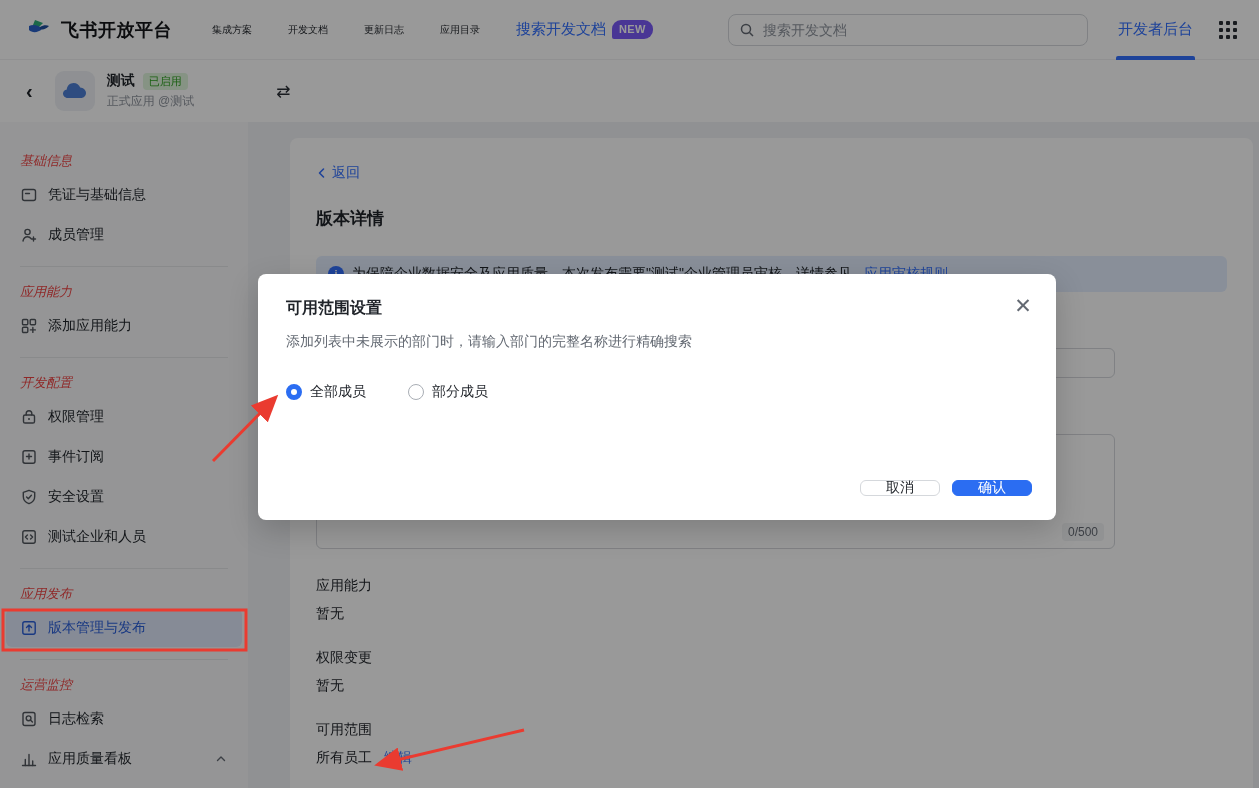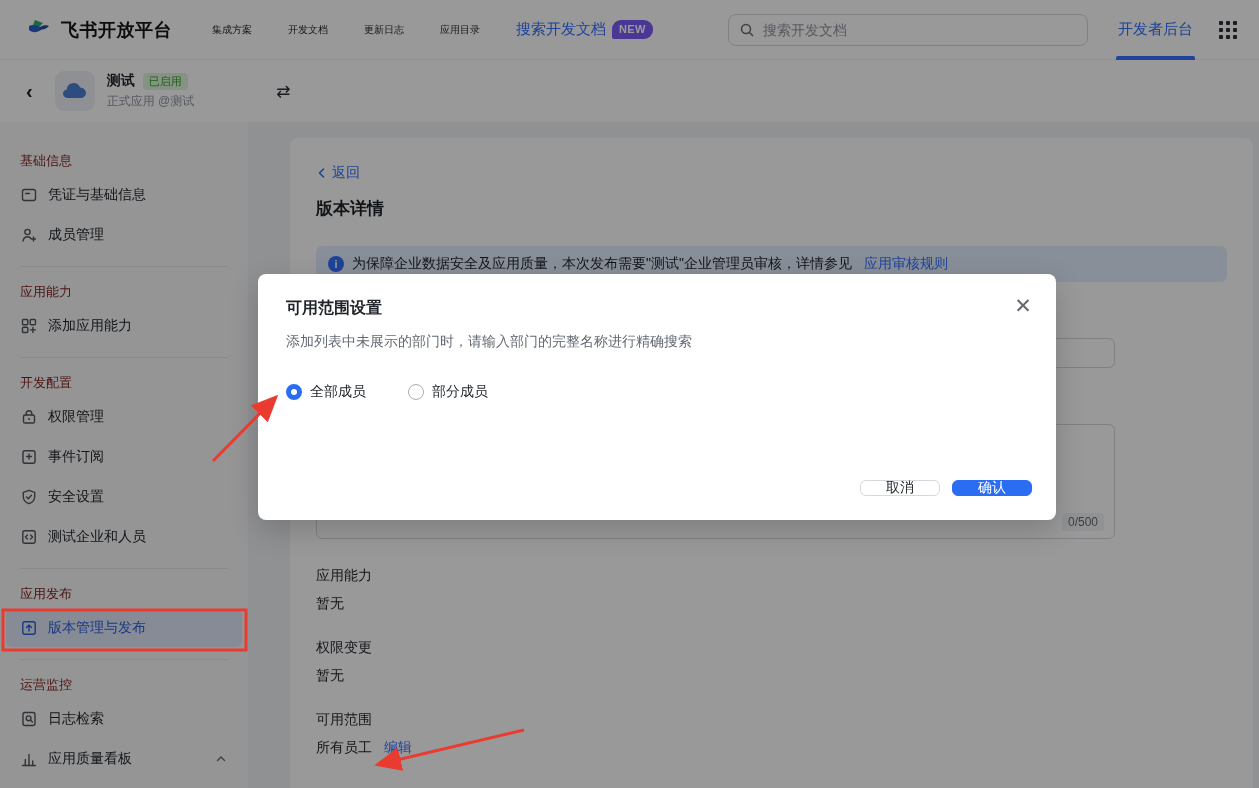--- a/index.html
+++ b/index.html
@@ -36,34 +36,34 @@
                 display:flex; align-items:center; justify-content:center; overflow:hidden; }
   .app-meta { margin-left:12px; }
   .app-name-row { display:flex; align-items:flex-end; gap:8px; }
   .app-name { font-size:14px; font-weight:bold; color:#1f2329; }
   .status-badge { font-size:11px; color:#2ea121; background:#e0f5dc; border-radius:4px; padding:2px 6px; line-height:1.2; }
   .app-sub { font-size:12px; color:#8f959e; margin-top:3px; }
   .swap-icon { margin-left:82px; font-size:17px; color:#2b2f36; cursor:pointer; }
 
   
   .sidebar { position:absolute; left:0; top:122px; width:248px; bottom:0; background:#f8f9fa; padding-top:14px; z-index:1; }
-  .side-header { font-size:13px; color:#7f1d1d; margin:16px 0 6px 20px; }
+  .side-header { font-size:13px; color:#ef4444; margin:16px 0 6px 20px;font-style:italic; }
   .side-item { display:flex; align-items:center; gap:10px; height:38px; margin:2px 6px; padding:0 14px;
                border-radius:6px; font-size:14px; color:#1f2329; cursor:pointer; }
   .side-item .ic { display:flex; color:#51565d; }
   .side-item.active { background:#dfe8fb; color:#2b5fd9; }
   .side-item.active .ic { color:#2b5fd9; }
   .side-divider { height:1px; background:#e5e6e8; margin:12px 20px 0 20px; }
   .side-item .caret { margin-left:auto; color:#646a73; display:flex; }
 
   
   .card { position:absolute; left:290px; top:138px; width:963px; height:650px; background:#fff;
           border-radius:8px 8px 0 0; padding:26px; z-index:1; }
   .back-link { display:inline-flex; align-items:center; gap:4px; color:#3370ff; font-size:14px; cursor:pointer; }
-  .page-title { font-size:17px; font-weight:bold; color:#1f2329; margin-top:14px; }
+  .page-title { font-size:17px; font-weight:bold; color:#1f2329; margin-top:24px; }
   .banner { margin-top:26px; height:36px; background:#e4efff; border-radius:6px; display:flex;
             align-items:center; gap:8px; padding:0 12px; font-size:14px; color:#1f2329; white-space:nowrap; overflow:hidden; }
   .banner-link { color:#3370ff; cursor:pointer; margin-left:4px; }
   .info-dot { width:16px; height:16px; border-radius:50%; background:#3370ff; color:#fff; font-size:11px; font-weight:bold;
               display:flex; align-items:center; justify-content:center; flex:0 0 auto; font-style:normal; }
   .field-input { margin-top:56px; width:799px; height:30px; border:1px solid #d5d8dc; border-radius:6px; background:#fff; }
   .field-textarea { position:relative; margin-top:56px; width:799px; height:115px; border:1px solid #d5d8dc; border-radius:6px; background:#fff; }
   .char-counter { position:absolute; right:10px; bottom:7px; background:#f2f3f5; color:#646a73; font-size:12px;
                   border-radius:4px; padding:2px 6px; }
   .fgroup-label { font-size:14px; color:#1f2329; }

